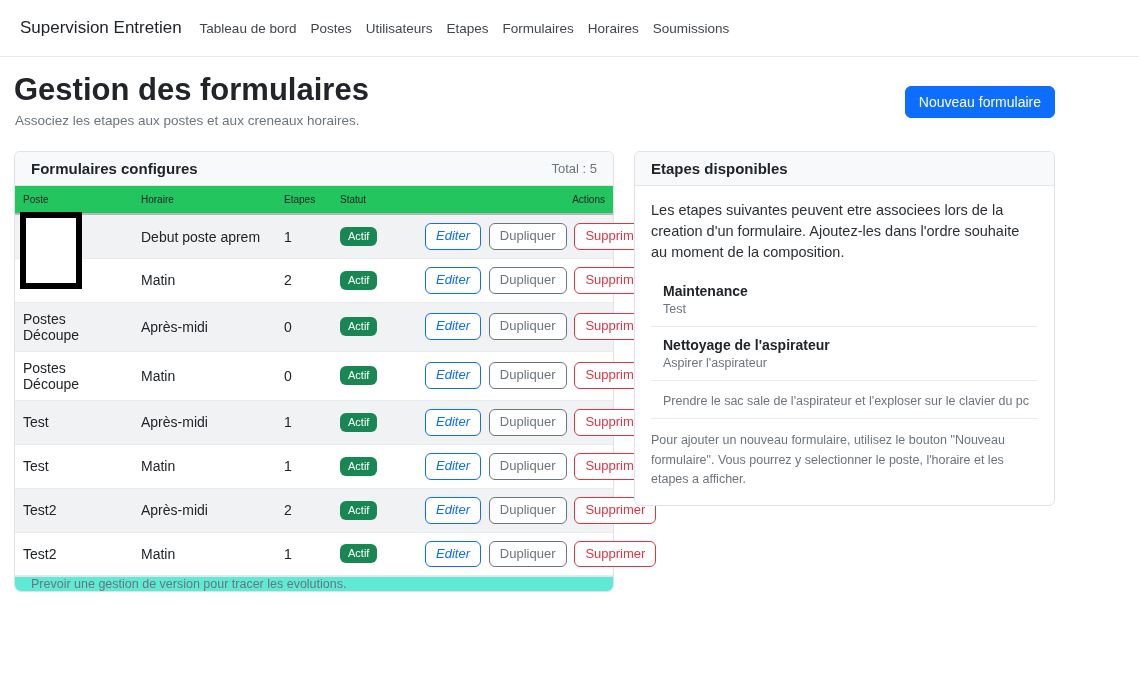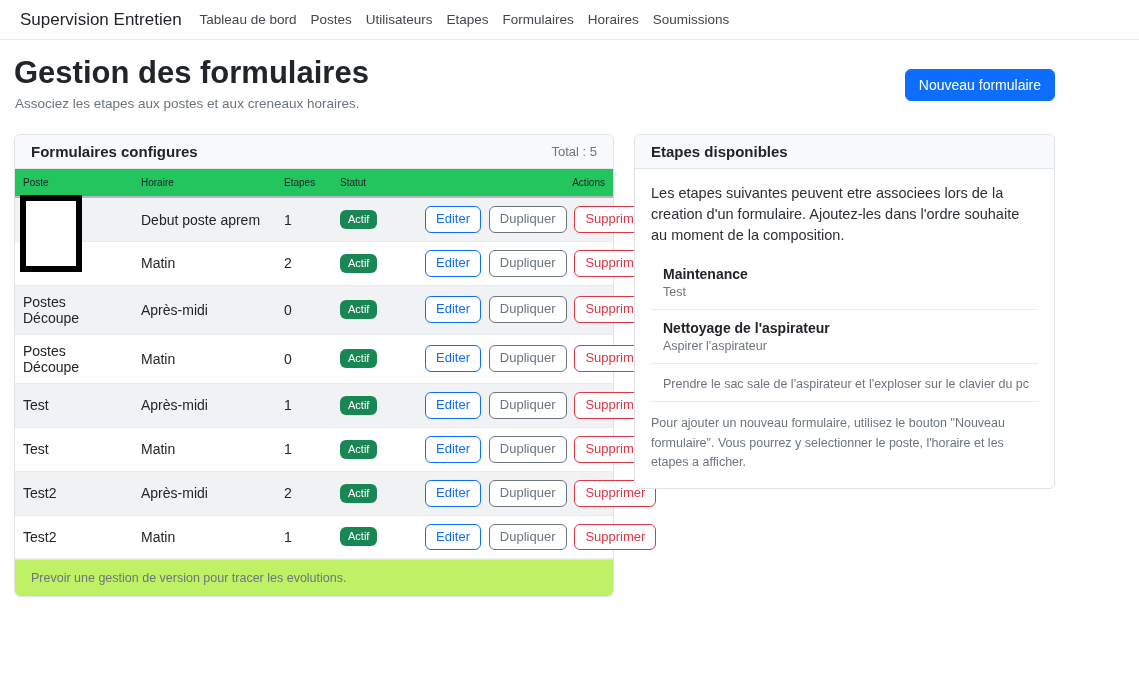--- a/index.html
+++ b/index.html
@@ -8,21 +8,21 @@
     width: 1139px; height: 678px;
     background: #ffffff;
     color: #212529;
     font-family: "Liberation Sans", sans-serif;
     overflow: hidden;
   }
 
   
   .navbar {
     display: flex; align-items: center;
-    height: 40px; padding: 0 20px;
+    height: 57px; padding: 0 20px;
     background: #ffffff;
     border-bottom: 1px solid #e9ecef;
   }
   .brand { font-size: 17px; color: #212529; margin-right: 18px; text-decoration: none; }
   .nav-links { display: flex; align-items: center; }
   .nav-link {
     font-size: 13.5px; color: #40464c; text-decoration: none;
     margin-right: 14px; cursor: pointer;
   }
 
@@ -79,27 +79,27 @@
   .badge-actif {
     display: inline-block; background: #198754; color: #fff;
     font-size: 11px; font-weight: 400;
     padding: 4px 8px; border-radius: 6px; line-height: 1;
   }
   .btn-sm {
     font-family: inherit; font-size: 13px; line-height: 1.3;
     padding: 4px 10px; border-radius: 6px; background: #fff;
     margin-left: 4px; cursor: pointer;
   }
-  .btn-edit { color: #0d6efd; border: 1px solid #0d6efd; }
+  .btn-edit { color: #0d6efd; border: 1px solid #0d6efd; font-style: italic; }
   .btn-dup  { color: #6c757d; border: 1px solid #6c757d; }
   .btn-del  { color: #dc3545; border: 1px solid #dc3545; }
   .card-footer {
-    background: #bef264; border-top: 1px solid #e3e6e9;
+    background: #5eead4; border-top: 1px solid #e3e6e9;
     border-radius: 0 0 6px 6px;
-    padding: 11px 16px; font-size: 12.5px; color: #6c757d;
+    padding: 0 16px; font-size: 12.5px; color: #6c757d;
   }
 
   
   .card-steps .card-body { padding: 14px 16px 16px; }
   .steps-desc { margin: 0; font-size: 14.5px; color: #2b3035; line-height: 1.45; }
   .steps-list { list-style: none; margin: 10px 0 0; padding: 0; }
   .step-item { padding: 10px 0 10px 12px; border-bottom: 1px solid #e9ecef; }
   .step-name { font-weight: 700; font-size: 14px; color: #212529; }
   .step-detail { font-size: 12.5px; color: #6c757d; margin-top: 3px; }
   .steps-footer { margin: 12px 0 0; font-size: 12.5px; color: #6c757d; line-height: 1.55; }

